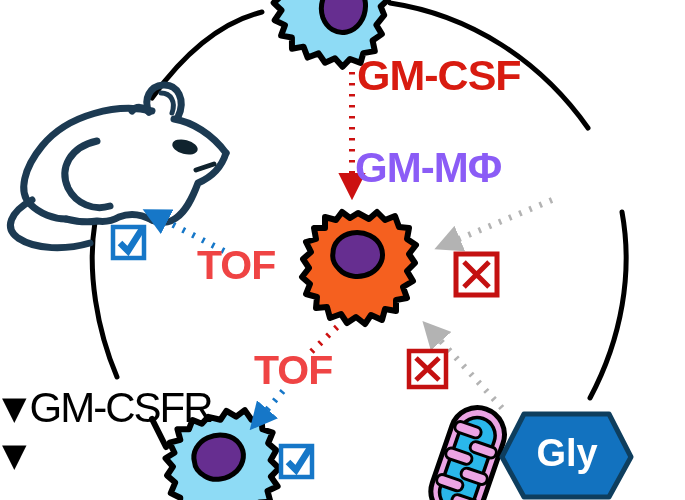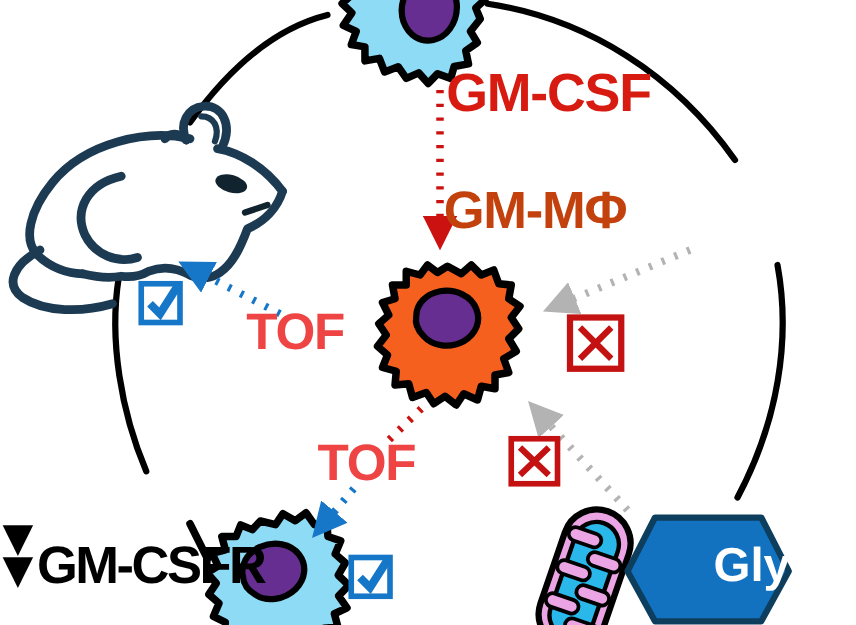--- a/index.html
+++ b/index.html
@@ -3,34 +3,34 @@
 <meta charset="utf-8">
 <style>
   html,body{margin:0;padding:0;background:#fff;}
   .stage{
     position:relative;width:685px;height:500px;background:#ffffff;
     overflow:hidden;font-family:"Liberation Sans","DejaVu Sans",sans-serif;padding-left:24px;
   }
   .stage svg{position:absolute;left:0;top:0;}
   .lbl{position:absolute;font-weight:bold;line-height:1;white-space:nowrap;}
   .t-gmcsf{left:357px;top:54px;font-size:43px;letter-spacing:-1px;color:#d81b10;}
-  .t-gmmphi{left:355px;top:147px;font-size:42px;letter-spacing:-1px;color:#c2410c;}
+  .t-gmmphi{left:355px;top:147px;font-size:42px;letter-spacing:-1px;color:#8b5cf6;}
   .t-anti{left:544px;top:124px;width:142px;text-align:center;font-size:35px;
           line-height:33px;color:#000;letter-spacing:-1px;white-space:nowrap;}
   .t-anti span{display:block;}
   .t-tof{font-size:41px;color:#ef4444;letter-spacing:-1px;}
   .t-tof1{left:197px;top:245px;}
   .t-tof2{left:254px;top:350px;}
   .downrow{position:absolute;display:flex;align-items:center;color:#000;}
   .downrow .mark{font-size:32px;font-family:"DejaVu Sans",sans-serif;
                  font-weight:bold;margin-right:3px;line-height:1;}
-  .downrow .txt{font-size:42px;font-weight:bold;letter-spacing:-2px;line-height:1;margin-top:44px;}
+  .downrow .txt{font-size:42px;font-weight:normal;letter-spacing:-2px;line-height:1;}
   .row-gmcsfr{left:2px;top:387px;}
   .row-stat5{left:2px;top:439px;}
-  .t-gly{left:502px;top:434px;width:130px;text-align:right;font-size:38px;
+  .t-gly{left:502px;top:434px;width:130px;text-align:center;font-size:38px;
          color:#ffffff;letter-spacing:0px;}
 </style>
 </head>
 <body>
 
 <div class="stage">
 
   <svg width="685" height="500" viewBox="0 0 685 500">
     <defs>
       <marker id="ah-blue" viewBox="0 0 10 10" refX="7" refY="5" markerWidth="4.6" markerHeight="4.6" orient="auto" markerUnits="strokeWidth">

